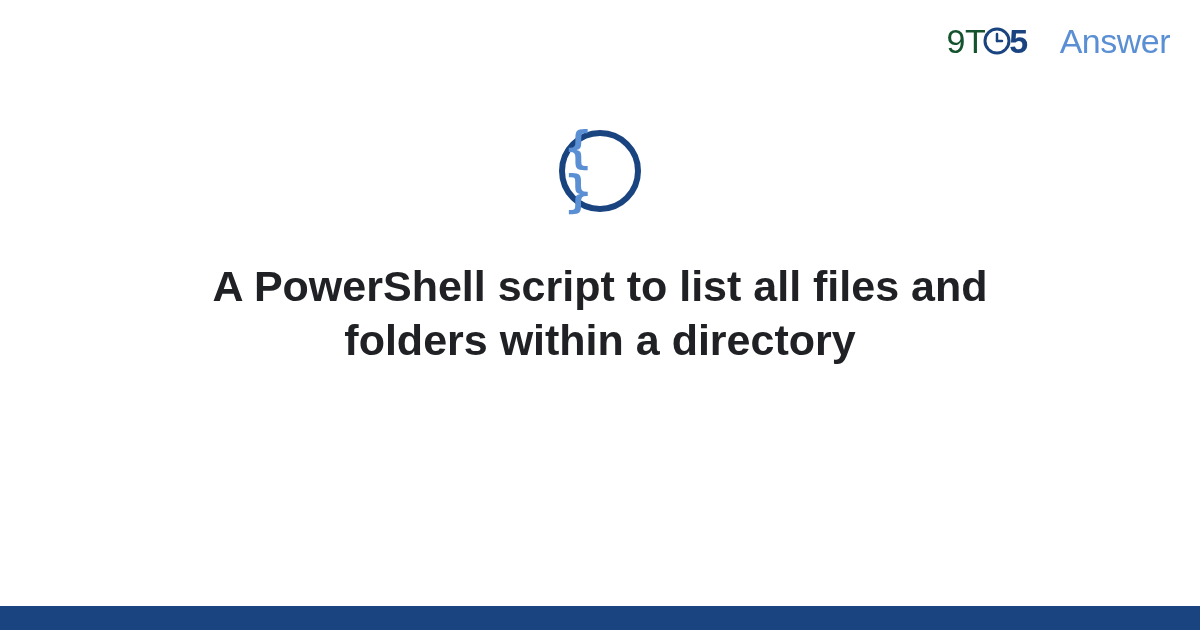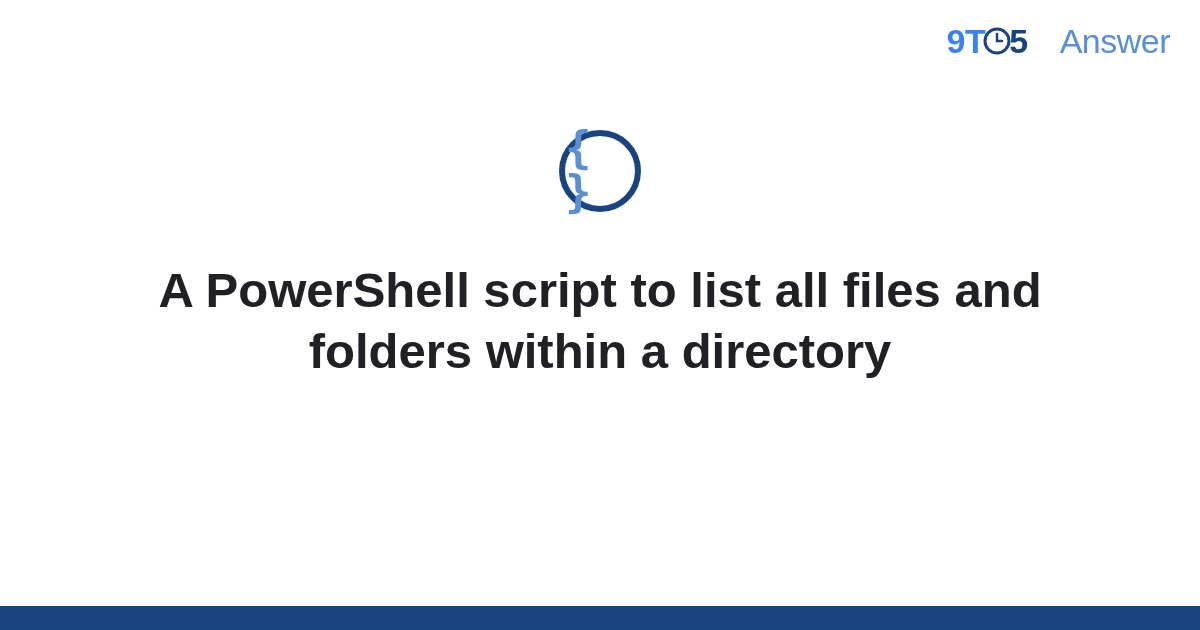--- a/index.html
+++ b/index.html
@@ -17,22 +17,22 @@
     }
     .logo {
       position: absolute;
       top: 22px;
       right: 30px;
       font-size: 34px;
       font-weight: 600;
       letter-spacing: -0.5px;
     }
     .logo-part1 {
-      color: #3b82f6;
-      font-weight: 700;
+      color: #14532d;
+      font-weight: 400;
     }
     .logo-clock {
       display: inline-block;
       vertical-align: -2px;
       margin: 0 -2px;
     }
     .logo-part2 {
       color: #1a4480;
       font-weight: 700;
     }
@@ -62,21 +62,21 @@
     .brace-text {
       color: #5a8fd4;
       font-size: 44px;
       font-weight: 700;
       line-height: 1;
       font-family: Consolas, Monaco, monospace;
       letter-spacing: -2px;
       margin-top: -2px;
     }
     .title {
-      font-size: 49px;
+      font-size: 43px;
       font-weight: 700;
       color: #202124;
       text-align: center;
       line-height: 1.25;
       max-width: 1000px;
       padding: 0 50px;
     }
     .bottom-bar {
       position: absolute;
       bottom: 0;

